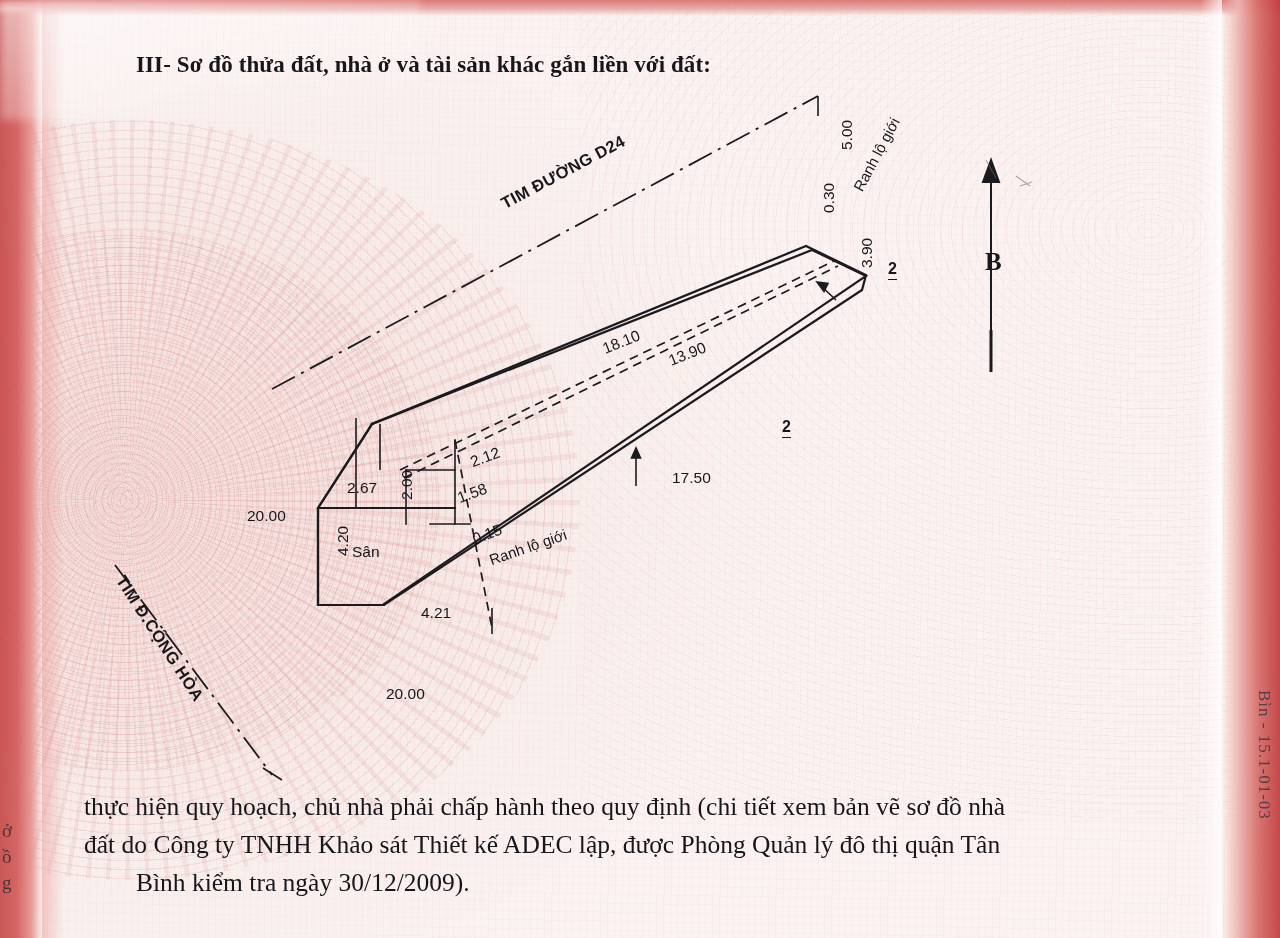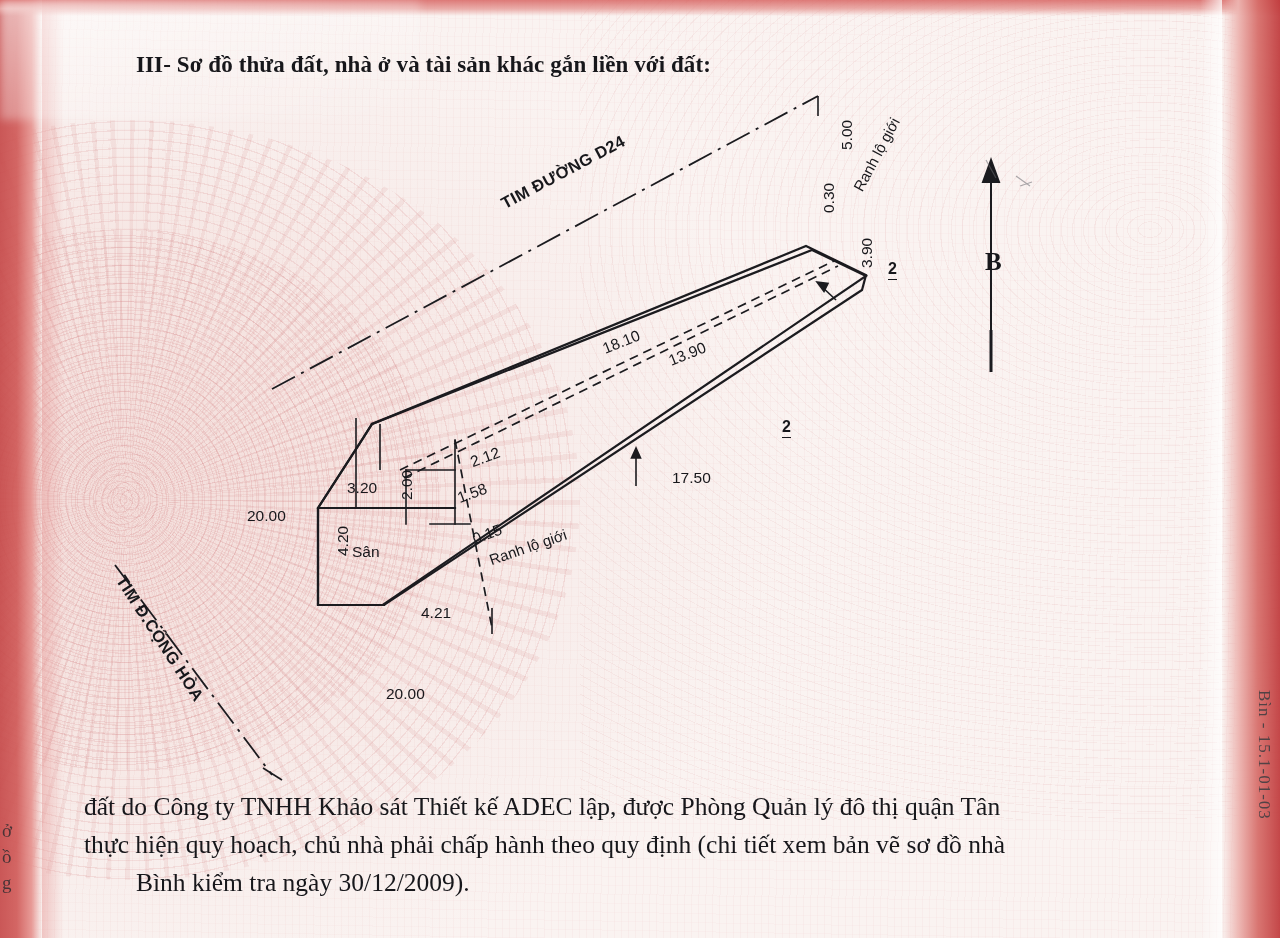--- a/index.html
+++ b/index.html
@@ -313,34 +313,34 @@
       <div style="position:absolute;left:782px;top:418px;font-family:'Liberation Sans',sans-serif;font-size:16px;font-weight:bold;color:#17171b;border-bottom:1.6px solid #17171b;padding-bottom:1px;">2</div>
     </div>
 
     <div id="dim-layer">
         <div style="position: absolute; left: 838px; top: 150px; transform: rotate(-90deg); transform-origin: left top; font-family: &quot;Liberation Sans&quot;, sans-serif; font-size: 15.5px; color: rgb(23, 23, 27); white-space: nowrap;">5.00</div>
         <div style="position: absolute; left: 820px; top: 213px; transform: rotate(-90deg); transform-origin: left top; font-family: &quot;Liberation Sans&quot;, sans-serif; font-size: 15.5px; color: rgb(23, 23, 27); white-space: nowrap;">0.30</div>
         <div style="position: absolute; left: 858px; top: 268px; transform: rotate(-90deg); transform-origin: left top; font-family: &quot;Liberation Sans&quot;, sans-serif; font-size: 15.5px; color: rgb(23, 23, 27); white-space: nowrap;">3.90</div>
         <div style="position: absolute; left: 600px; top: 341px; transform: rotate(-22deg); transform-origin: left top; font-family: &quot;Liberation Sans&quot;, sans-serif; font-size: 15.5px; color: rgb(23, 23, 27); white-space: nowrap;">18.10</div>
         <div style="position: absolute; left: 666px; top: 353px; transform: rotate(-22deg); transform-origin: left top; font-family: &quot;Liberation Sans&quot;, sans-serif; font-size: 15.5px; color: rgb(23, 23, 27); white-space: nowrap;">13.90</div>
         <div style="position: absolute; left: 247px; top: 507px; transform: rotate(0deg); transform-origin: left top; font-family: &quot;Liberation Sans&quot;, sans-serif; font-size: 15.5px; color: rgb(23, 23, 27); white-space: nowrap;">20.00</div>
-        <div style="position: absolute; left: 347px; top: 479px; transform: rotate(0deg); transform-origin: left top; font-family: &quot;Liberation Sans&quot;, sans-serif; font-size: 15.5px; color: rgb(23, 23, 27); white-space: nowrap;">3.20</div>
+        <div style="position: absolute; left: 347px; top: 479px; transform: rotate(0deg); transform-origin: left top; font-family: &quot;Liberation Sans&quot;, sans-serif; font-size: 15.5px; color: rgb(23, 23, 27); white-space: nowrap;">2.67</div>
         <div style="position: absolute; left: 468px; top: 454px; transform: rotate(-20deg); transform-origin: left top; font-family: &quot;Liberation Sans&quot;, sans-serif; font-size: 15.5px; color: rgb(23, 23, 27); white-space: nowrap;">2.12</div>
         <div style="position: absolute; left: 398px; top: 500px; transform: rotate(-90deg); transform-origin: left top; font-family: &quot;Liberation Sans&quot;, sans-serif; font-size: 15.5px; color: rgb(23, 23, 27); white-space: nowrap;">2.00</div>
         <div style="position: absolute; left: 455px; top: 490px; transform: rotate(-20deg); transform-origin: left top; font-family: &quot;Liberation Sans&quot;, sans-serif; font-size: 15.5px; color: rgb(23, 23, 27); white-space: nowrap;">1.58</div>
         <div style="position: absolute; left: 470px; top: 531px; transform: rotate(-20deg); transform-origin: left top; font-family: &quot;Liberation Sans&quot;, sans-serif; font-size: 15.5px; color: rgb(23, 23, 27); white-space: nowrap;">0.15</div>
         <div style="position: absolute; left: 672px; top: 469px; transform: rotate(0deg); transform-origin: left top; font-family: &quot;Liberation Sans&quot;, sans-serif; font-size: 15.5px; color: rgb(23, 23, 27); white-space: nowrap;">17.50</div>
         <div style="position: absolute; left: 334px; top: 556px; transform: rotate(-90deg); transform-origin: left top; font-family: &quot;Liberation Sans&quot;, sans-serif; font-size: 15.5px; color: rgb(23, 23, 27); white-space: nowrap;">4.20</div>
         <div style="position: absolute; left: 421px; top: 604px; transform: rotate(0deg); transform-origin: left top; font-family: &quot;Liberation Sans&quot;, sans-serif; font-size: 15.5px; color: rgb(23, 23, 27); white-space: nowrap;">4.21</div>
         <div style="position: absolute; left: 386px; top: 685px; transform: rotate(0deg); transform-origin: left top; font-family: &quot;Liberation Sans&quot;, sans-serif; font-size: 15.5px; color: rgb(23, 23, 27); white-space: nowrap;">20.00</div>
       </div>
 
     <div class="footnote">
+      <p>thực hiện quy hoạch, chủ nhà phải chấp hành theo quy định (chi tiết xem bản vẽ sơ đồ nhà</p>
       <p>đất do Công ty TNHH Khảo sát Thiết kế ADEC lập, được Phòng Quản lý đô thị quận Tân</p>
-      <p>thực hiện quy hoạch, chủ nhà phải chấp hành theo quy định (chi tiết xem bản vẽ sơ đồ nhà</p>
       <p style="text-indent:52px">Bình kiểm tra ngày 30/12/2009).</p>
     </div>
 
     <div class="left-scrap">
       <div>ở</div>
       <div>ồ</div>
       <div>g</div>
     </div>
 
     <div class="side-code">Bìn - 15.1-01-03</div>

